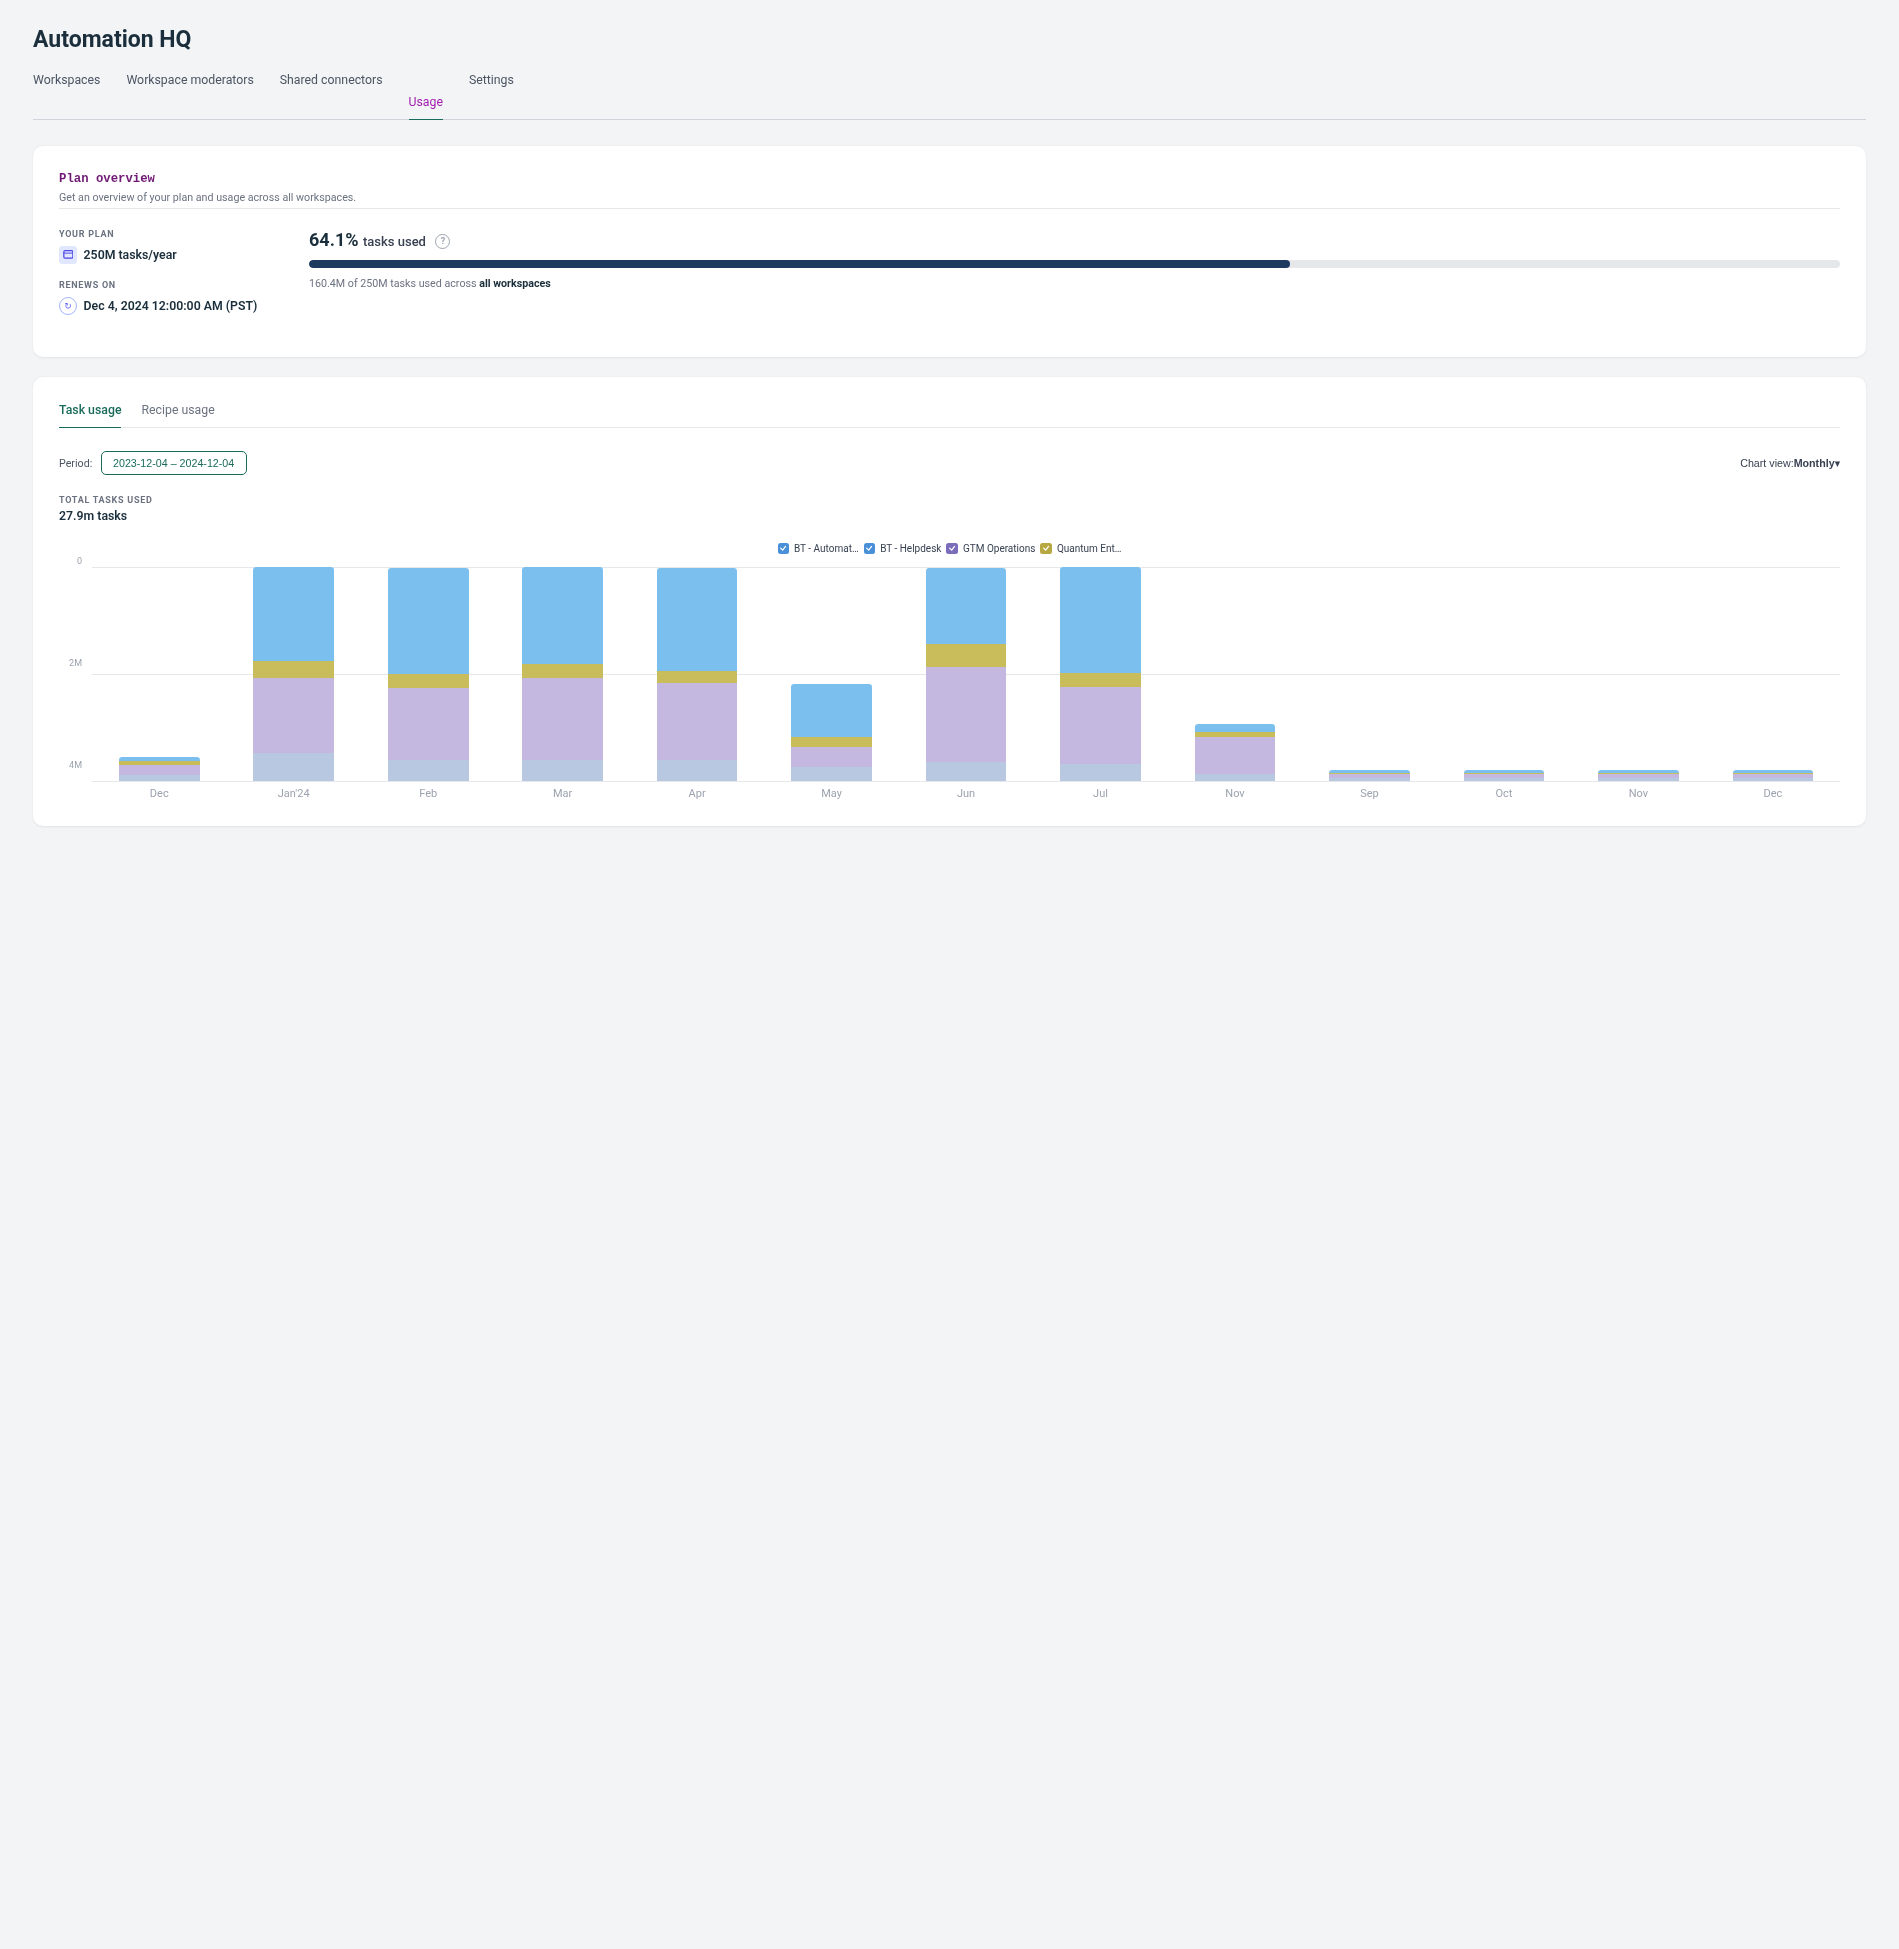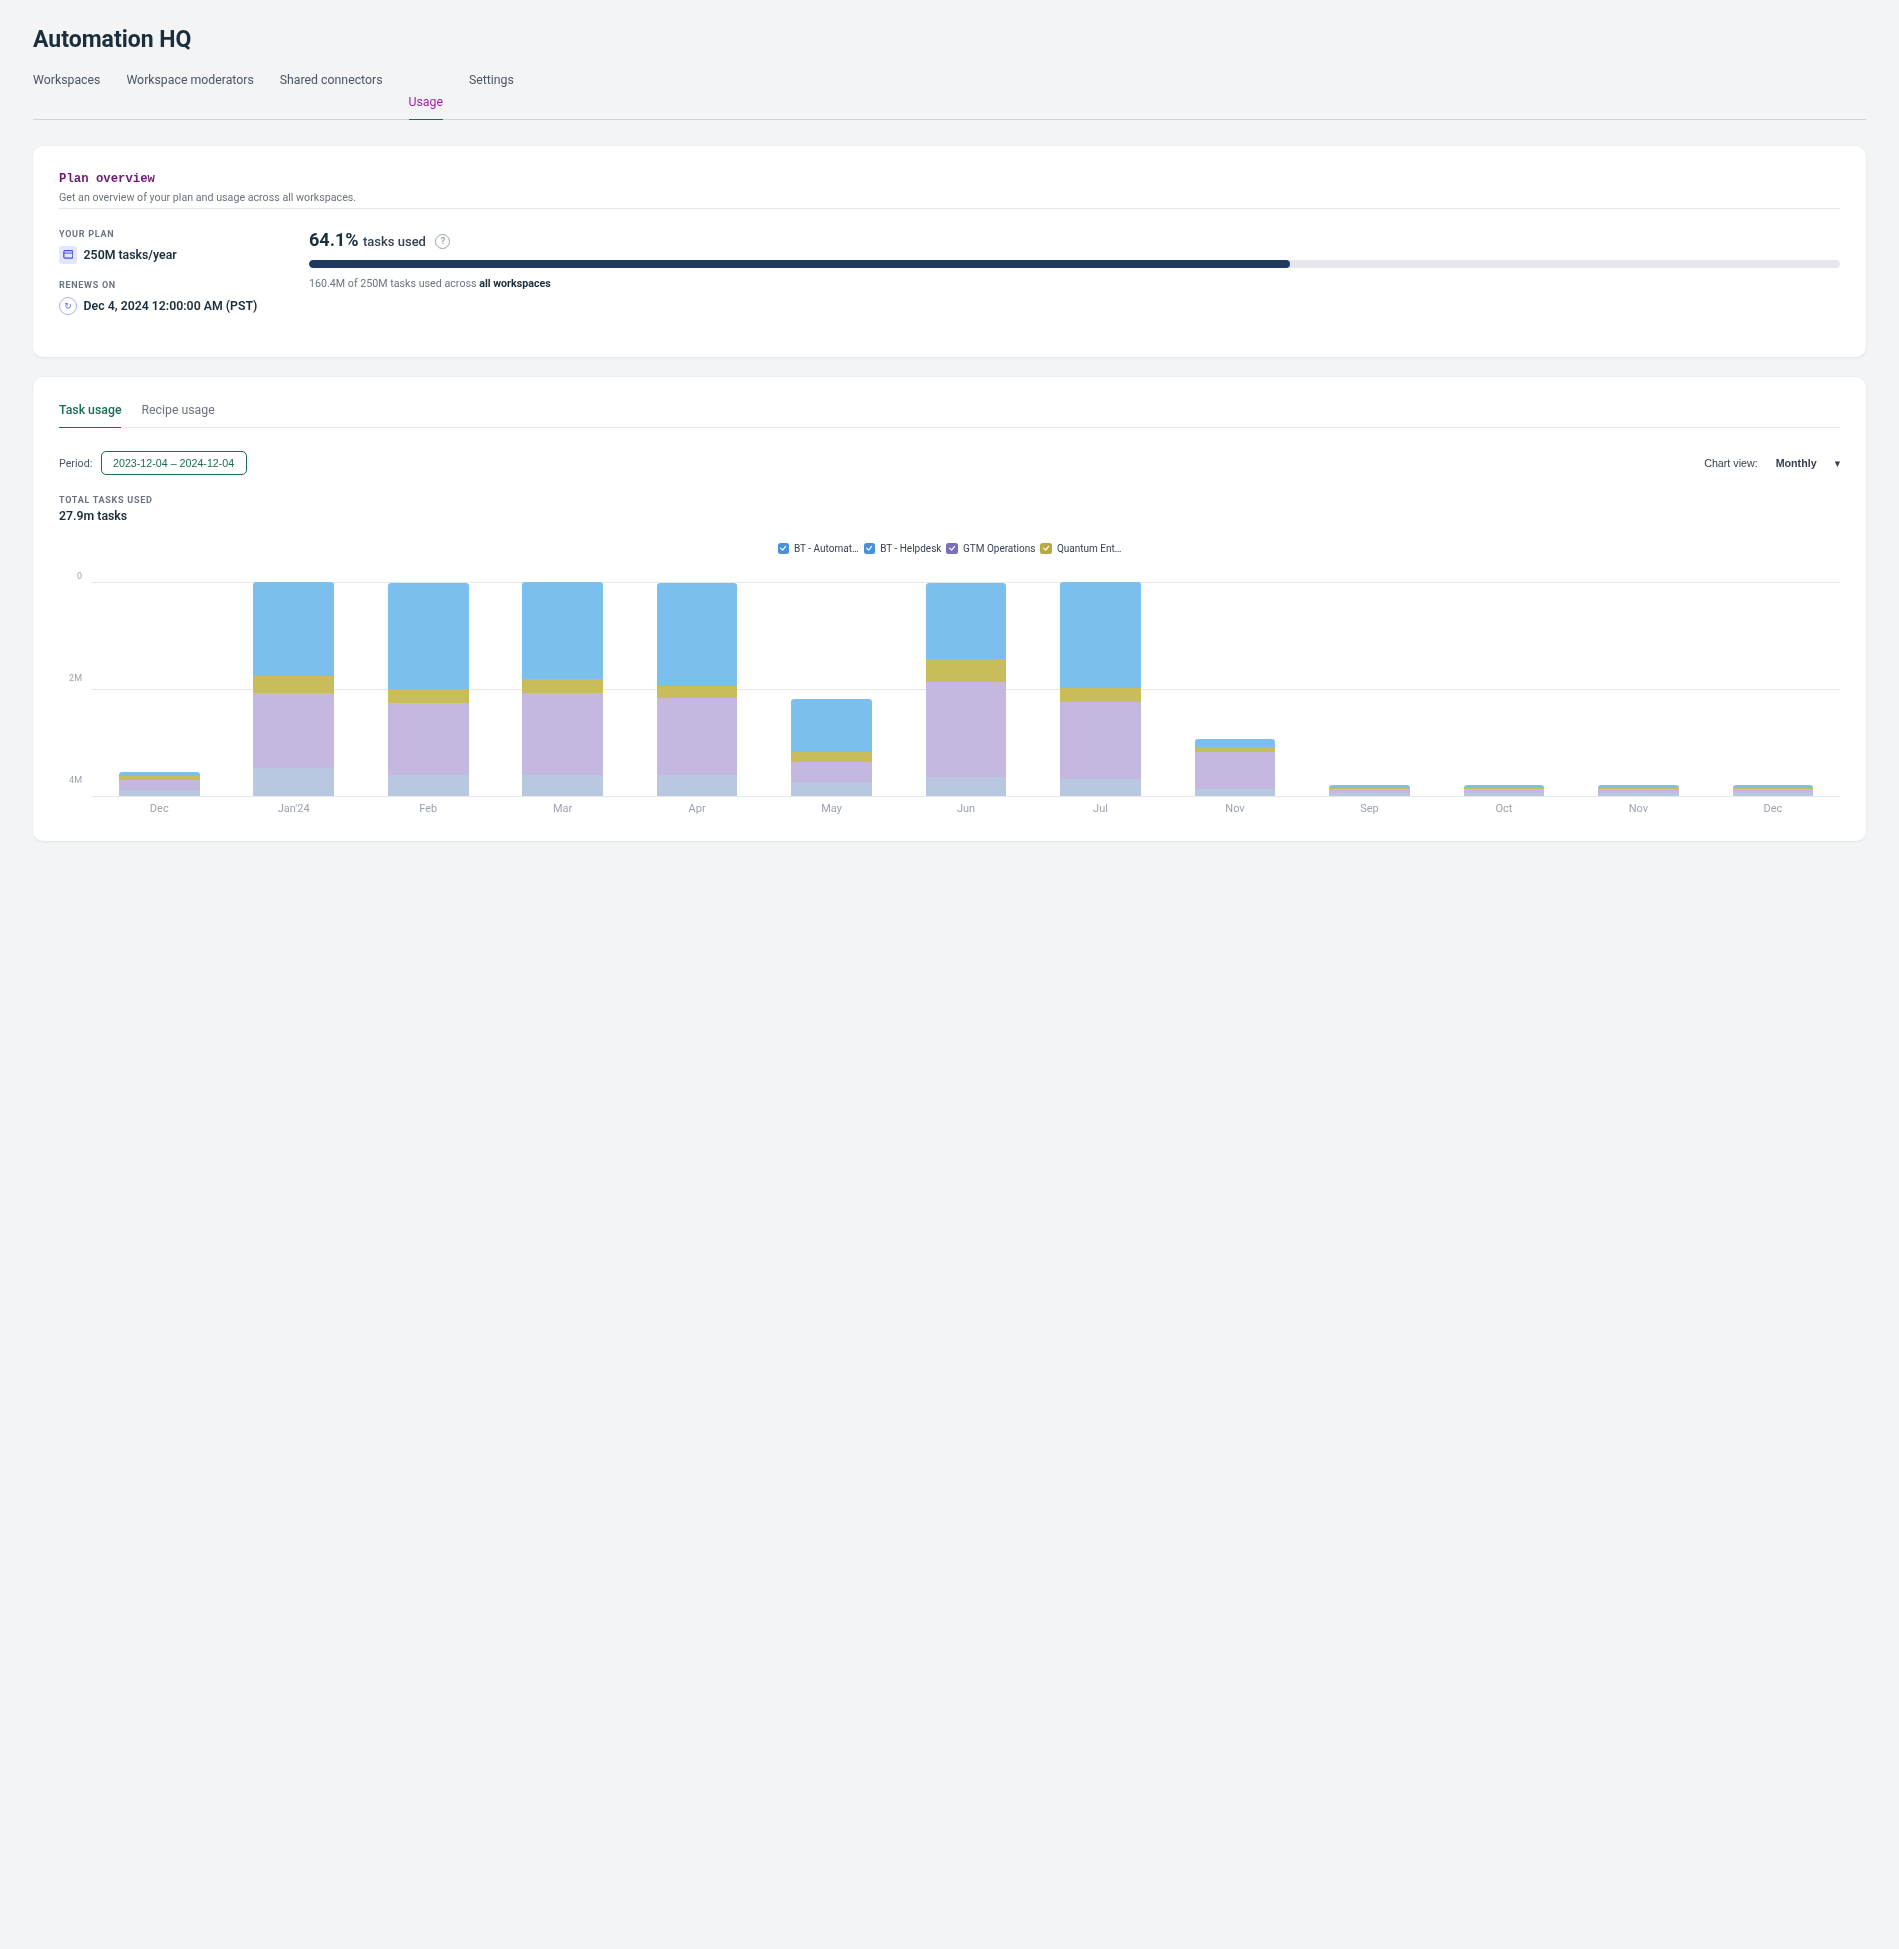--- a/index.html
+++ b/index.html
@@ -193,21 +193,21 @@
       margin-right: 5px;
     }
     .chart-view-btn {
       font-size: 10.7px;
       color: #374151;
       background: none;
       border: none;
       cursor: pointer;
       display: flex;
       align-items: flex-start;
-      gap: 18px;
+      gap: 0;
     }
     .chart-view-btn .bold { font-weight: 600; }
     .total-tasks-label {
       font-size: 9px;
       font-weight: 700;
       letter-spacing: 0.08em;
       text-transform: uppercase;
       color: #6b7280;
       margin-bottom: 3.3px;
     }
@@ -215,21 +215,21 @@
       font-size: 12.3px;
       font-weight: 600;
       color: #1a2e3b;
       margin-bottom: 20px;
     }
     .legend {
       display: flex;
       align-items: center;
       gap: 5px;
       justify-content: center;
-      margin-bottom: 17px;
+      margin-bottom: 2px;
     }
     .legend-item {
       display: flex;
       align-items: center;
       gap: 5px;
       font-size: 10px;
       color: #374151;
     }
     .legend-checkbox {
       width: 11.5px;

